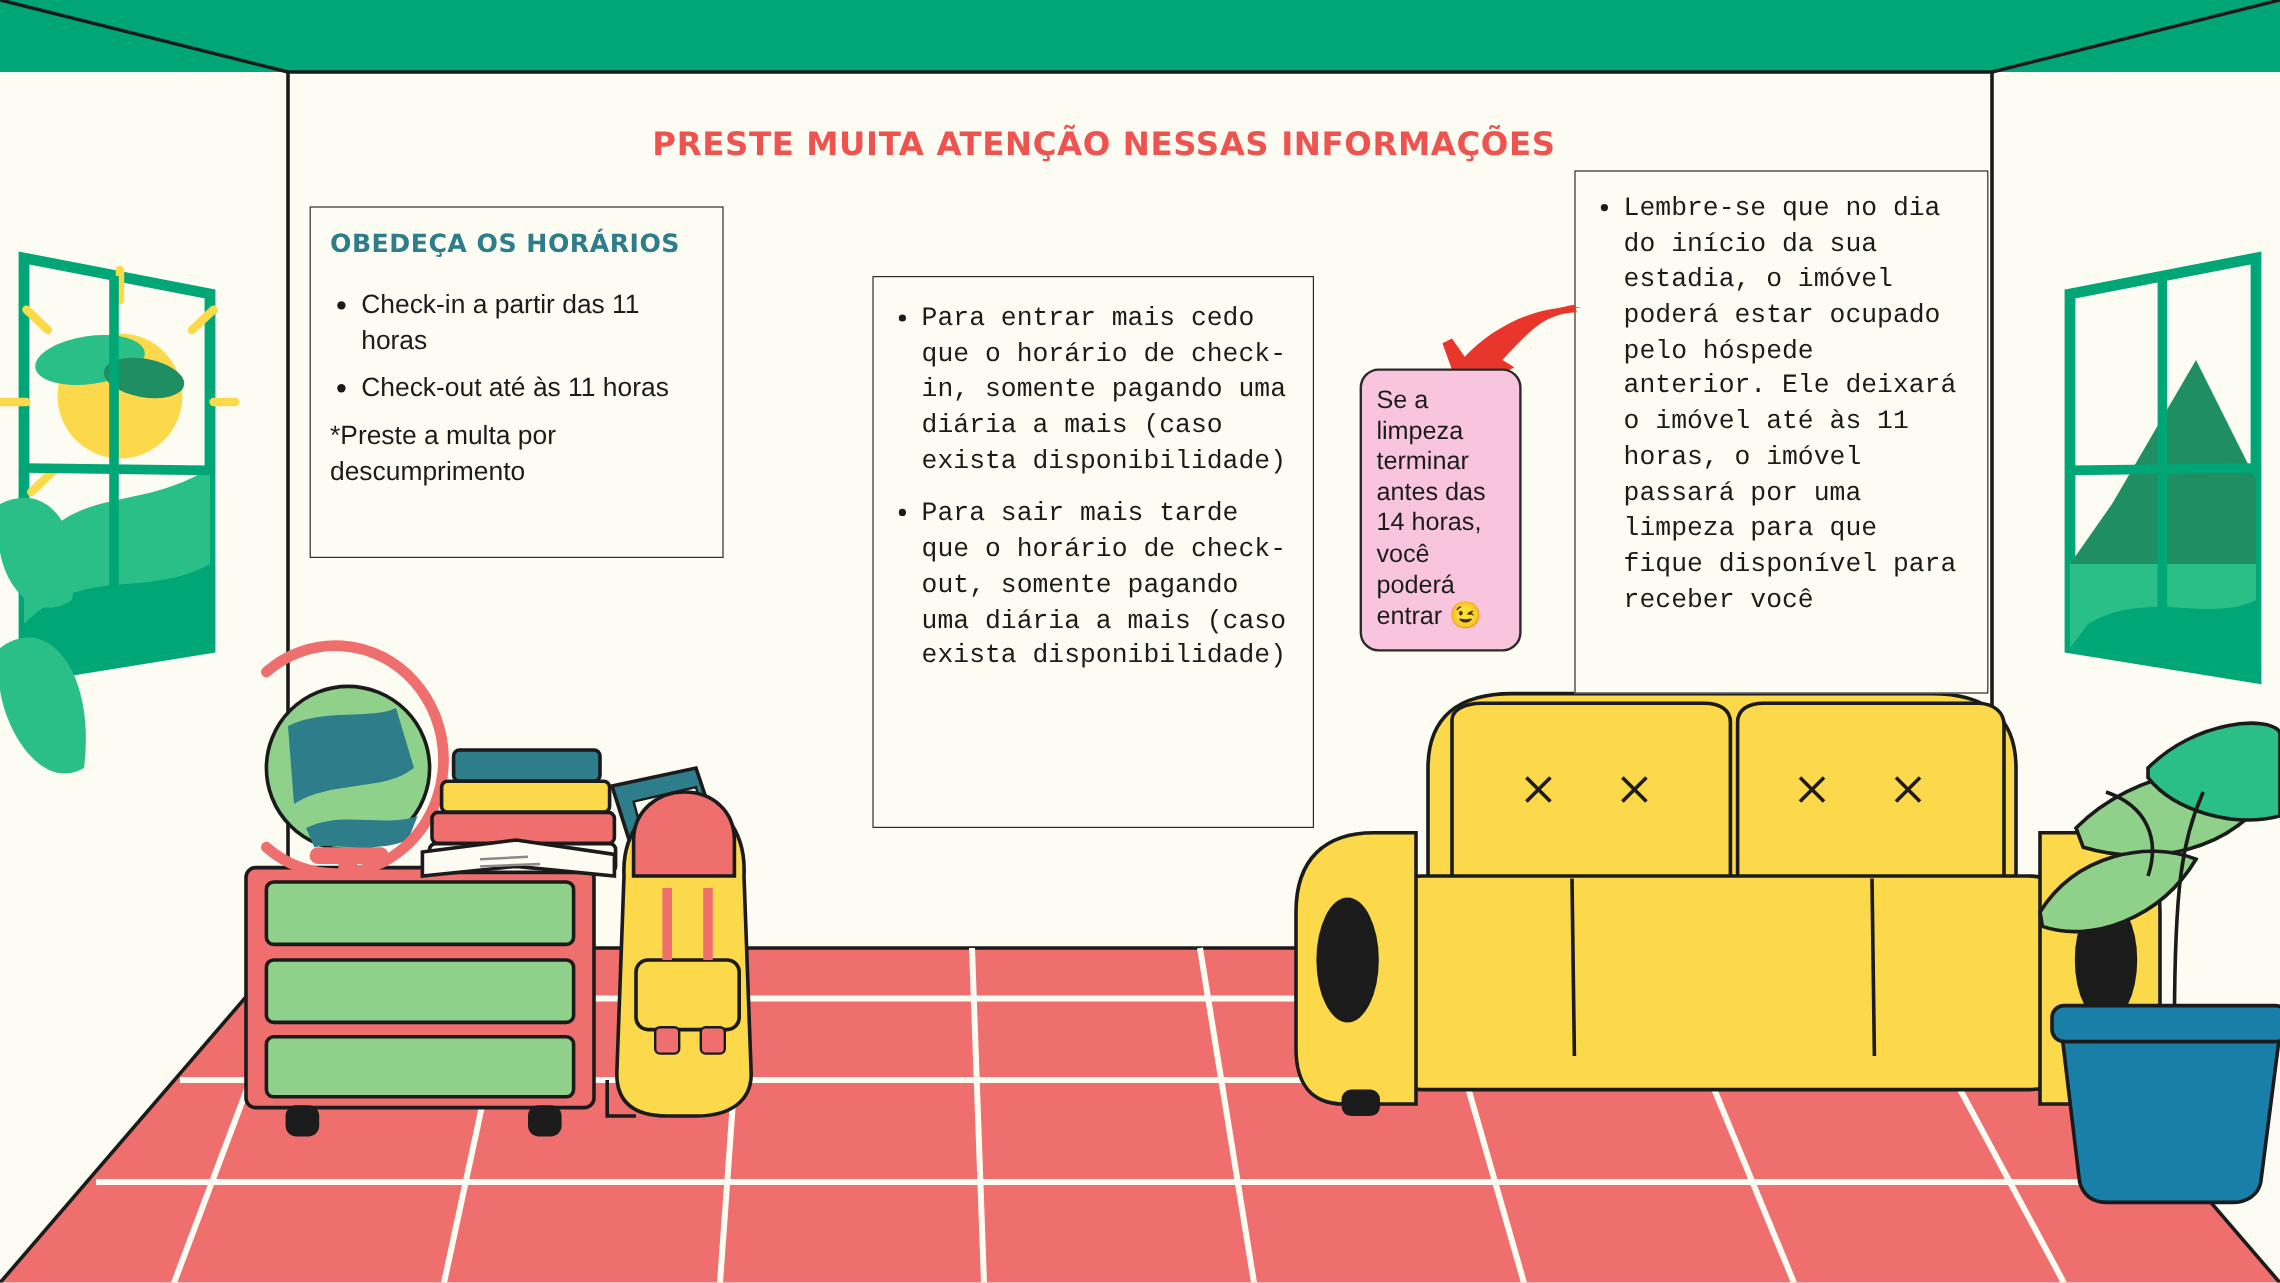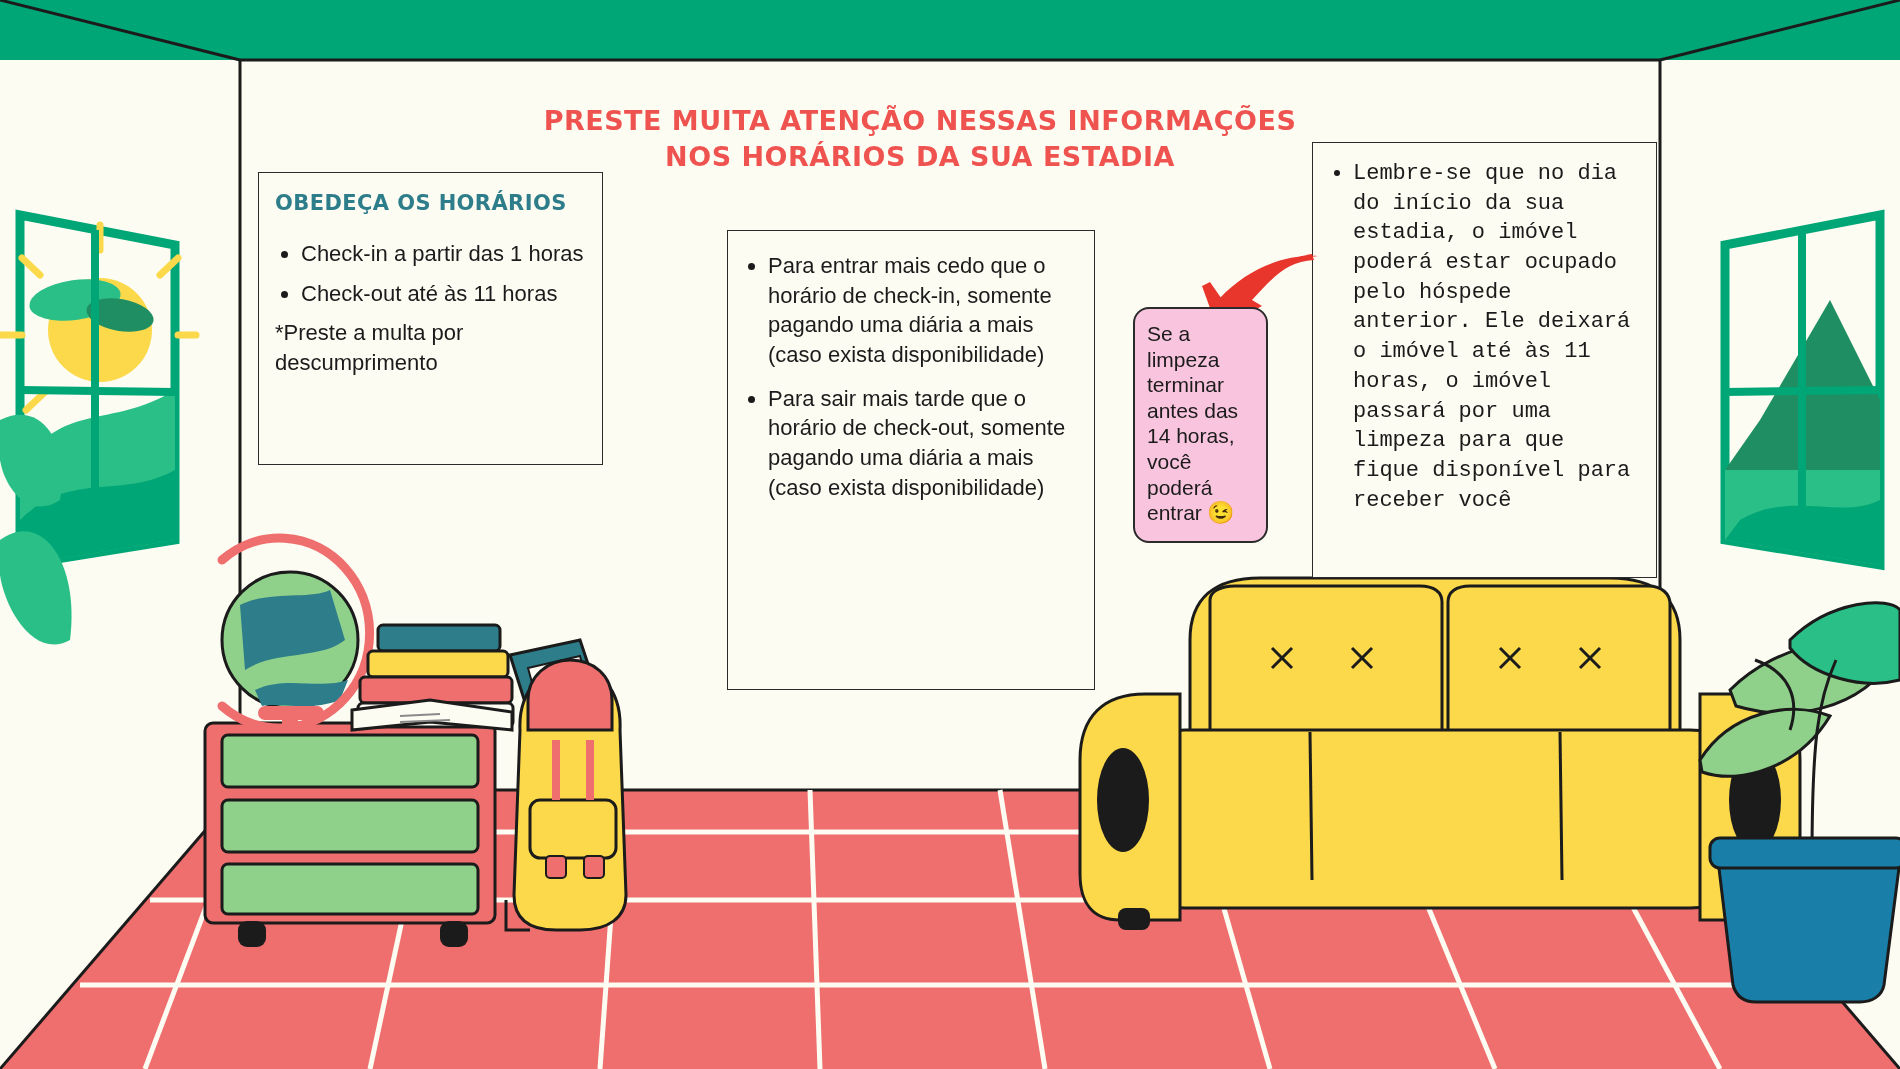--- a/index.html
+++ b/index.html
@@ -91,21 +91,21 @@
   }
   #panel-left ul.bullets li { margin-bottom: 10px; }
 
   #panel-middle {
     left: 727px;
     top: 230px;
     width: 368px;
     height: 460px;
     padding: 20px 16px 10px 14px;
   }
-  #panel-middle ul.bullets li { margin-bottom: 14px; }
+  #panel-middle ul.bullets li { margin-bottom: 14px; font-family: Liberation Mono, monospace; }
 
   #panel-right {
     left: 1312px;
     top: 142px;
     width: 345px;
     height: 436px;
     padding: 16px 14px 10px 14px;
     font-family: Liberation Mono, monospace;
   }
 
@@ -294,27 +294,26 @@
       <path d="M1755,660 C1790,672 1800,700 1790,730" fill="none" stroke="#1b1b1b" stroke-width="3"></path>
       <path d="M1836,660 C1818,700 1812,740 1812,860" fill="none" stroke="#1b1b1b" stroke-width="3"></path>
       <path d="M1718,860 L1900,860 L1884,985 C1882,996 1872,1002 1860,1002 L1756,1002 C1744,1002 1736,996 1733,985 Z" fill="#1a7fa8" stroke="#1b1b1b" stroke-width="3"></path>
       <rect x="1710" y="838" width="196" height="30" rx="10" fill="#1a7fa8" stroke="#1b1b1b" stroke-width="3"></rect>
     </g>
 
   </svg>
 
   <div class="overlay" id="title-block">
     <span class="tline">Preste muita atenção nessas informações</span>
-    <span class="tline">nos horários da sua estadia</span>
   </div>
 
   <div class="overlay panel" id="panel-left">
     <div class="panel-heading">Obedeça os horários</div>
     <ul class="bullets">
-      <li>Check-in a partir das 1 horas</li>
+      <li>Check-in a partir das 11 horas</li>
       <li>Check-out até às 11 horas</li>
     </ul>
     <div class="note">*Preste a multa por descumprimento</div>
   </div>
 
   <div class="overlay panel" id="panel-middle">
     <ul class="bullets">
       <li>Para entrar mais cedo que o horário de check-in, somente pagando uma diária a mais (caso exista disponibilidade)</li>
       <li>Para sair mais tarde que o horário de check-out, somente pagando uma diária a mais (caso exista disponibilidade)</li>
     </ul>

